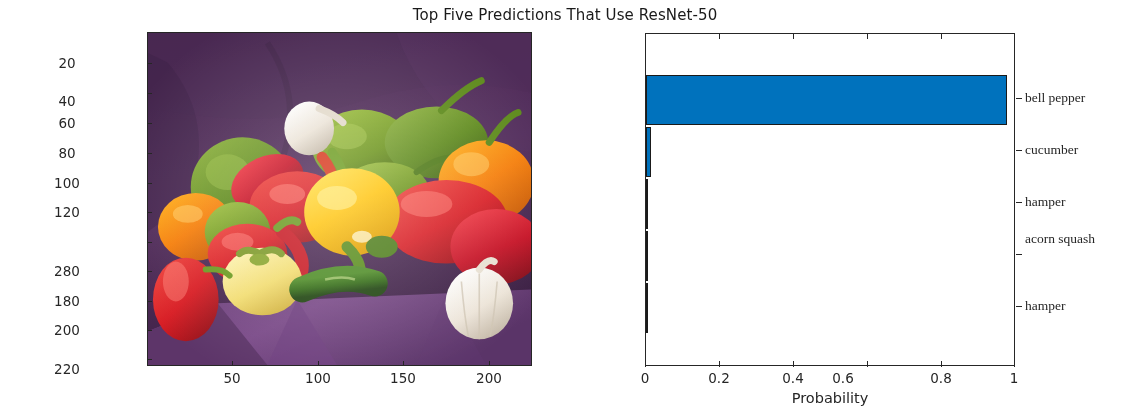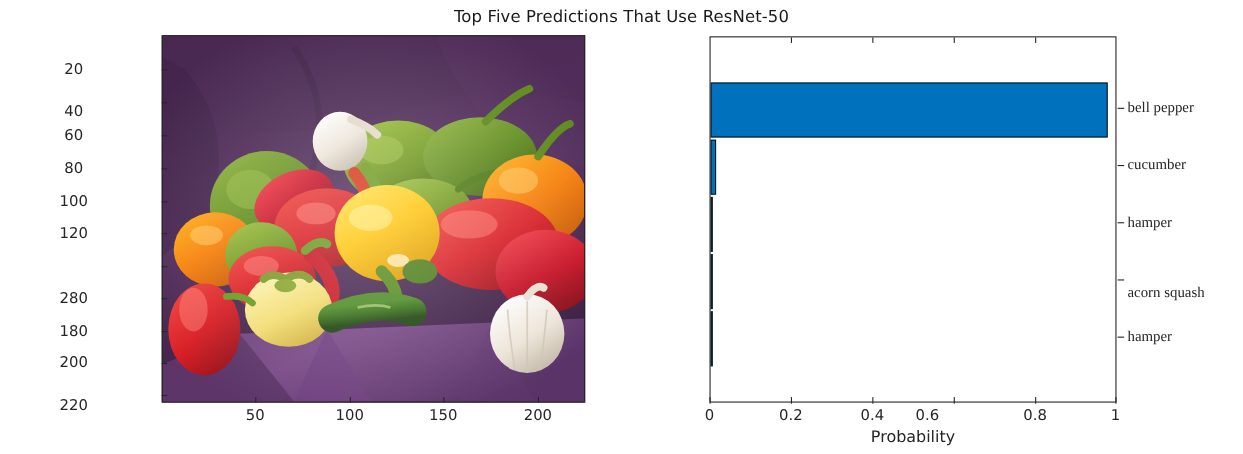--- a/index.html
+++ b/index.html
@@ -253,21 +253,21 @@
 
   <div class="bar-ytick" style="top:98px"></div>
   <div class="bar-ytick" style="top:150px"></div>
   <div class="bar-ytick" style="top:202px"></div>
   <div class="bar-ytick" style="top:254px"></div>
   <div class="bar-ytick" style="top:306px"></div>
 
   <div class="bar-ylab" style="top:98px">bell pepper</div>
   <div class="bar-ylab" style="top:150px">cucumber</div>
   <div class="bar-ylab" style="top:202px">hamper</div>
-  <div class="bar-ylab" style="top:266px">acorn squash</div>
+  <div class="bar-ylab" style="top:239px">acorn squash</div>
   <div class="bar-ylab" style="top:306px">hamper</div>
 
   <div class="bar-xtick" style="left:645px"></div>
   <div class="bar-xtick" style="left:719px"></div>
   <div class="bar-xtick" style="left:793px"></div>
   <div class="bar-xtick" style="left:867px"></div>
   <div class="bar-xtick" style="left:941px"></div>
   <div class="bar-xtick" style="left:1014px"></div>
 
   <div class="bar-xtick-top" style="left:719px"></div>

